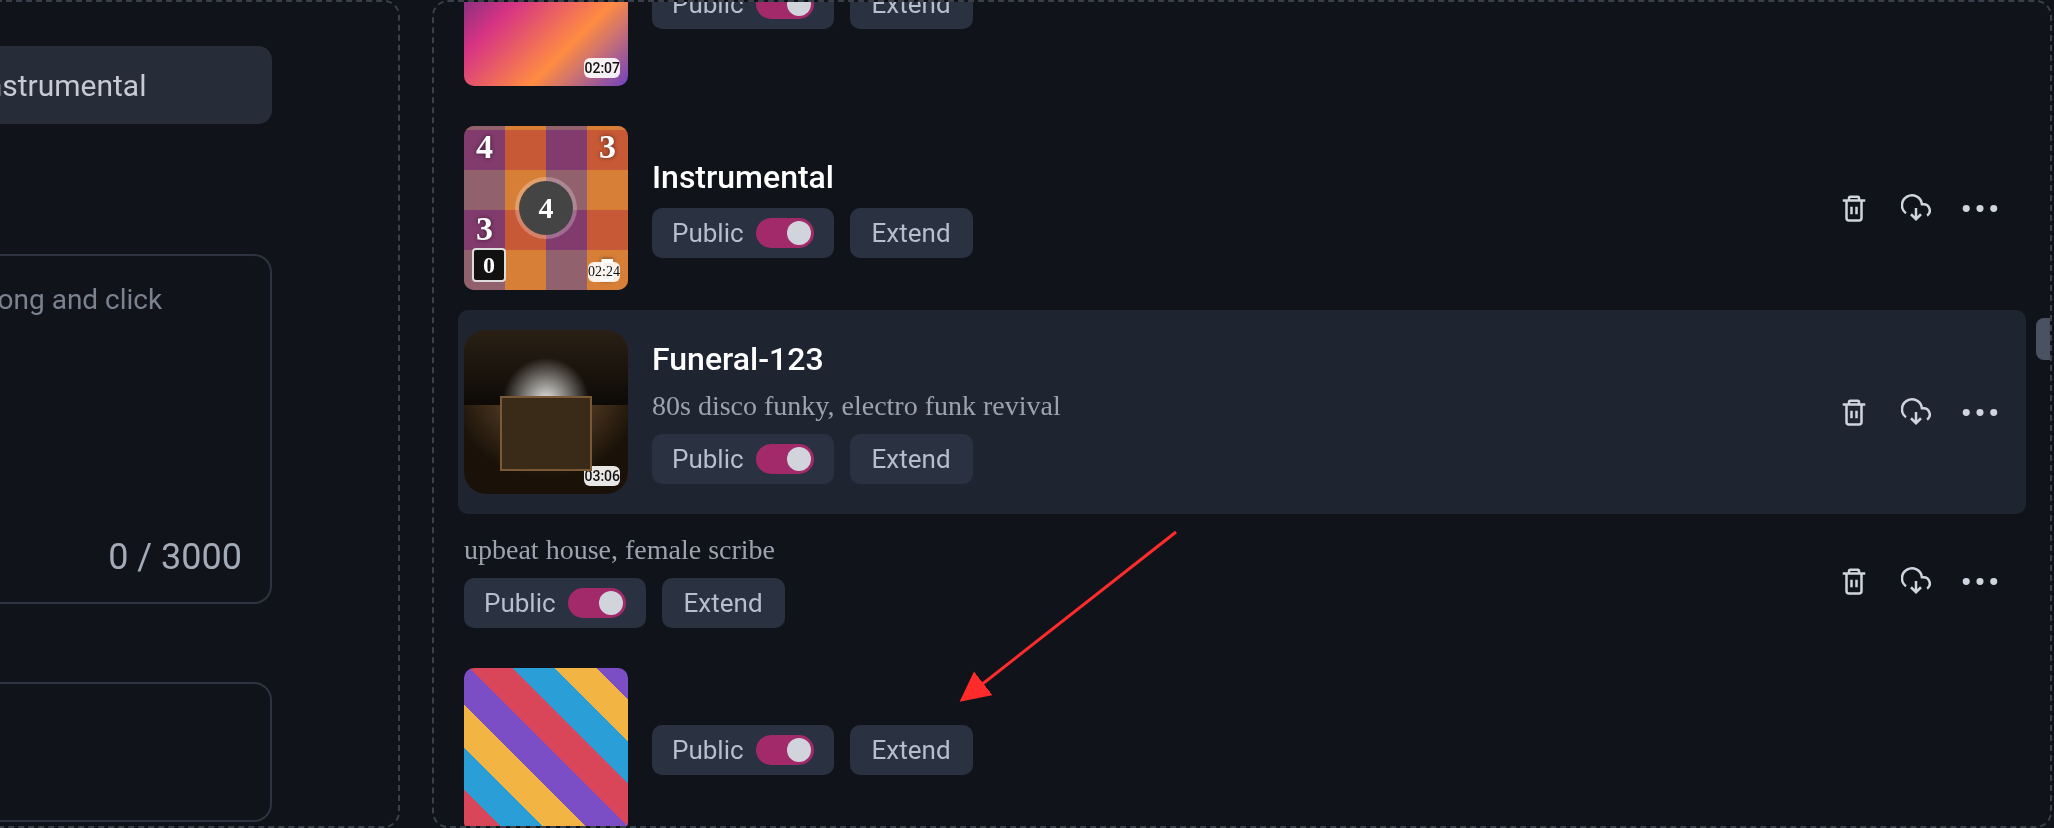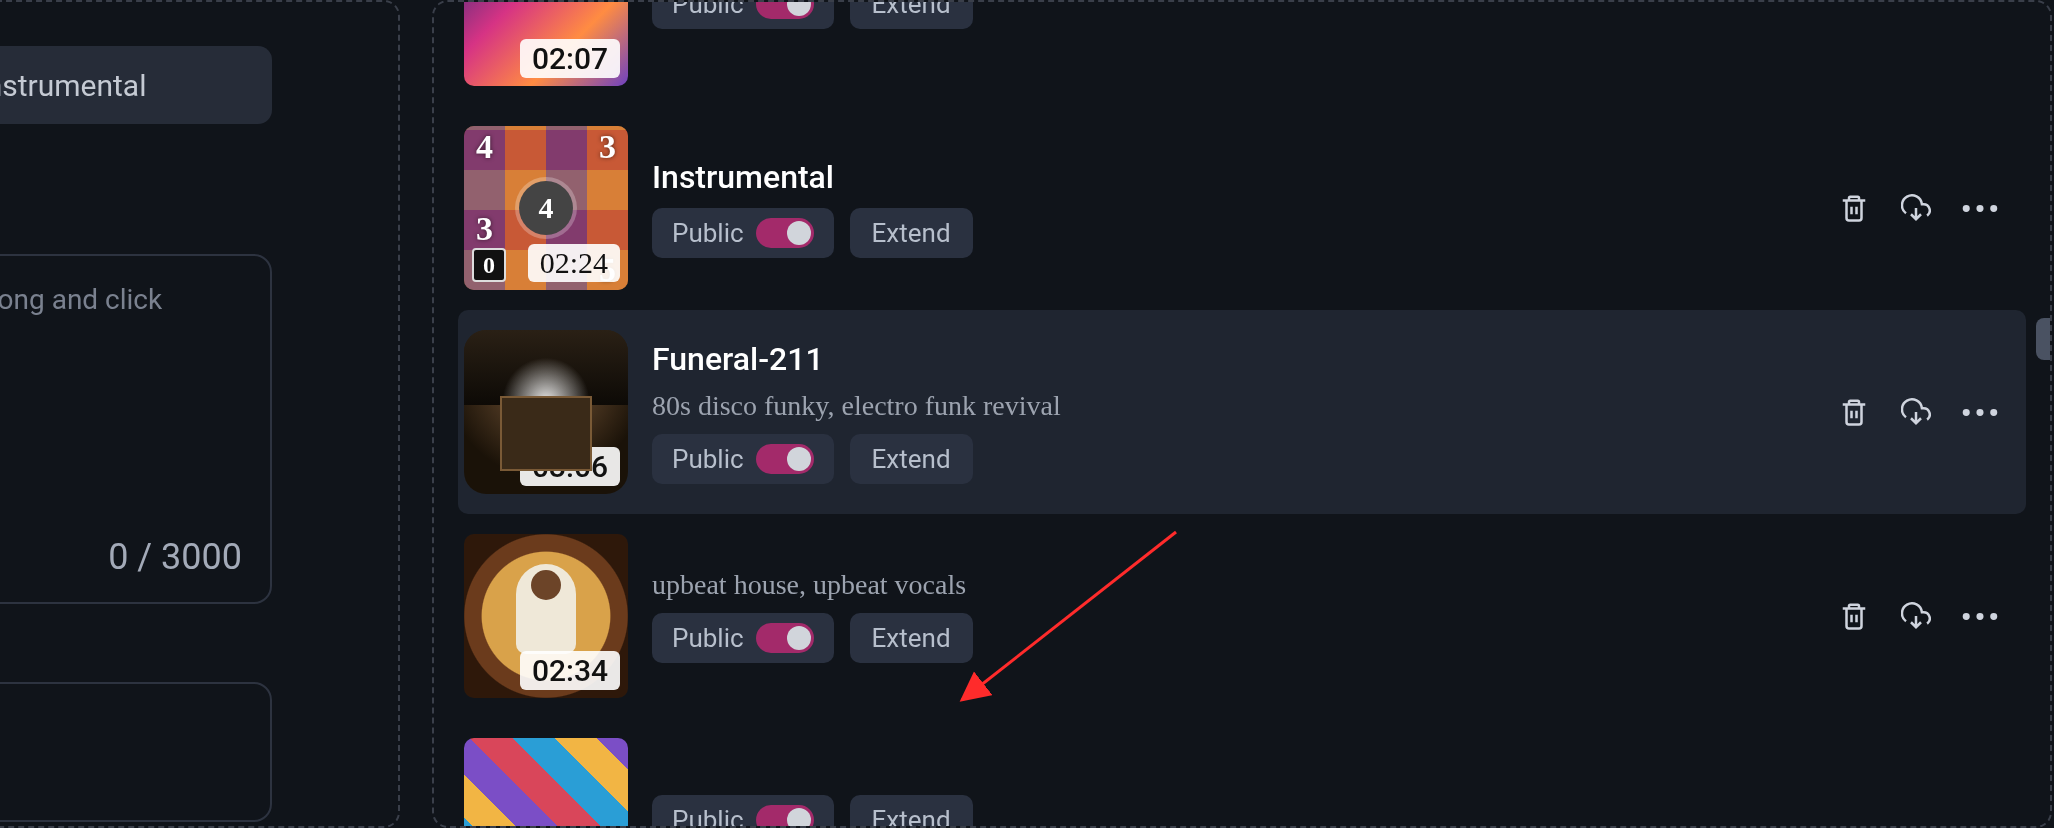--- a/index.html
+++ b/index.html
@@ -112,23 +112,23 @@
     display: flex;
     align-items: center;
     justify-content: center;
   }
   .thumb .duration {
     position: absolute;
     right: 8px;
     bottom: 8px;
     background: rgba(255,255,255,0.9);
     color: #111;
-    font-size: 30px;
+    font-size: 14px;
     font-weight: 500;
-    padding: 2px 12px;
+    padding: 2px 0;
     border-radius: 6px;
   }
   .thumb .play-btn {
     position: absolute;
     left: 50%; top: 50%;
     transform: translate(-50%,-50%);
     width: 54px; height: 54px;
     display:flex; align-items:center; justify-content:center;
   }
   .thumb .play-btn svg { width: 44px; height: 44px; }
@@ -324,21 +324,21 @@
       <div class="track hovered">
         <div class="thumb art2">
           <div class="duration">03:06</div>
           <div class="play-btn">
             <svg viewBox="0 0 24 24" fill="#fff">
               <path d="M7 4l14 8-14 8z"></path>
             </svg>
           </div>
         </div>
         <div class="track-body">
-          <div class="track-title">Funeral-211</div>
+          <div class="track-title">Funeral-123</div>
           <div class="track-sub">80s disco funky, electro funk revival</div>
           <div class="track-row">
             <div class="chip">
               <span>Public</span>
               <div class="toggle">
                 <div class="knob"></div>
               </div>
             </div>
             <div class="chip alone">Extend</div>
           </div>
@@ -352,27 +352,22 @@
           <div class="icon-btn">
             <svg viewBox="0 0 24 24">
               <path d="M8 17l4 4 4-4M12 12v9"></path>
               <path d="M20.88 18.09A5 5 0 0 0 18 9h-1.26A8 8 0 1 0 4 16.29"></path>
             </svg>
           </div>
           <div class="icon-dots">•••</div>
         </div>
       </div>
       <div class="track">
-        <div class="thumb art3">
-          <div class="figure"></div>
-          <div class="head"></div>
-          <div class="duration">02:34</div>
-        </div>
         <div class="track-body">
-          <div class="track-sub">upbeat house, upbeat vocals</div>
+          <div class="track-sub">upbeat house, female scribe</div>
           <div class="track-row">
             <div class="chip">
               <span>Public</span>
               <div class="toggle">
                 <div class="knob"></div>
               </div>
             </div>
             <div class="chip alone">Extend</div>
           </div>
         </div>

